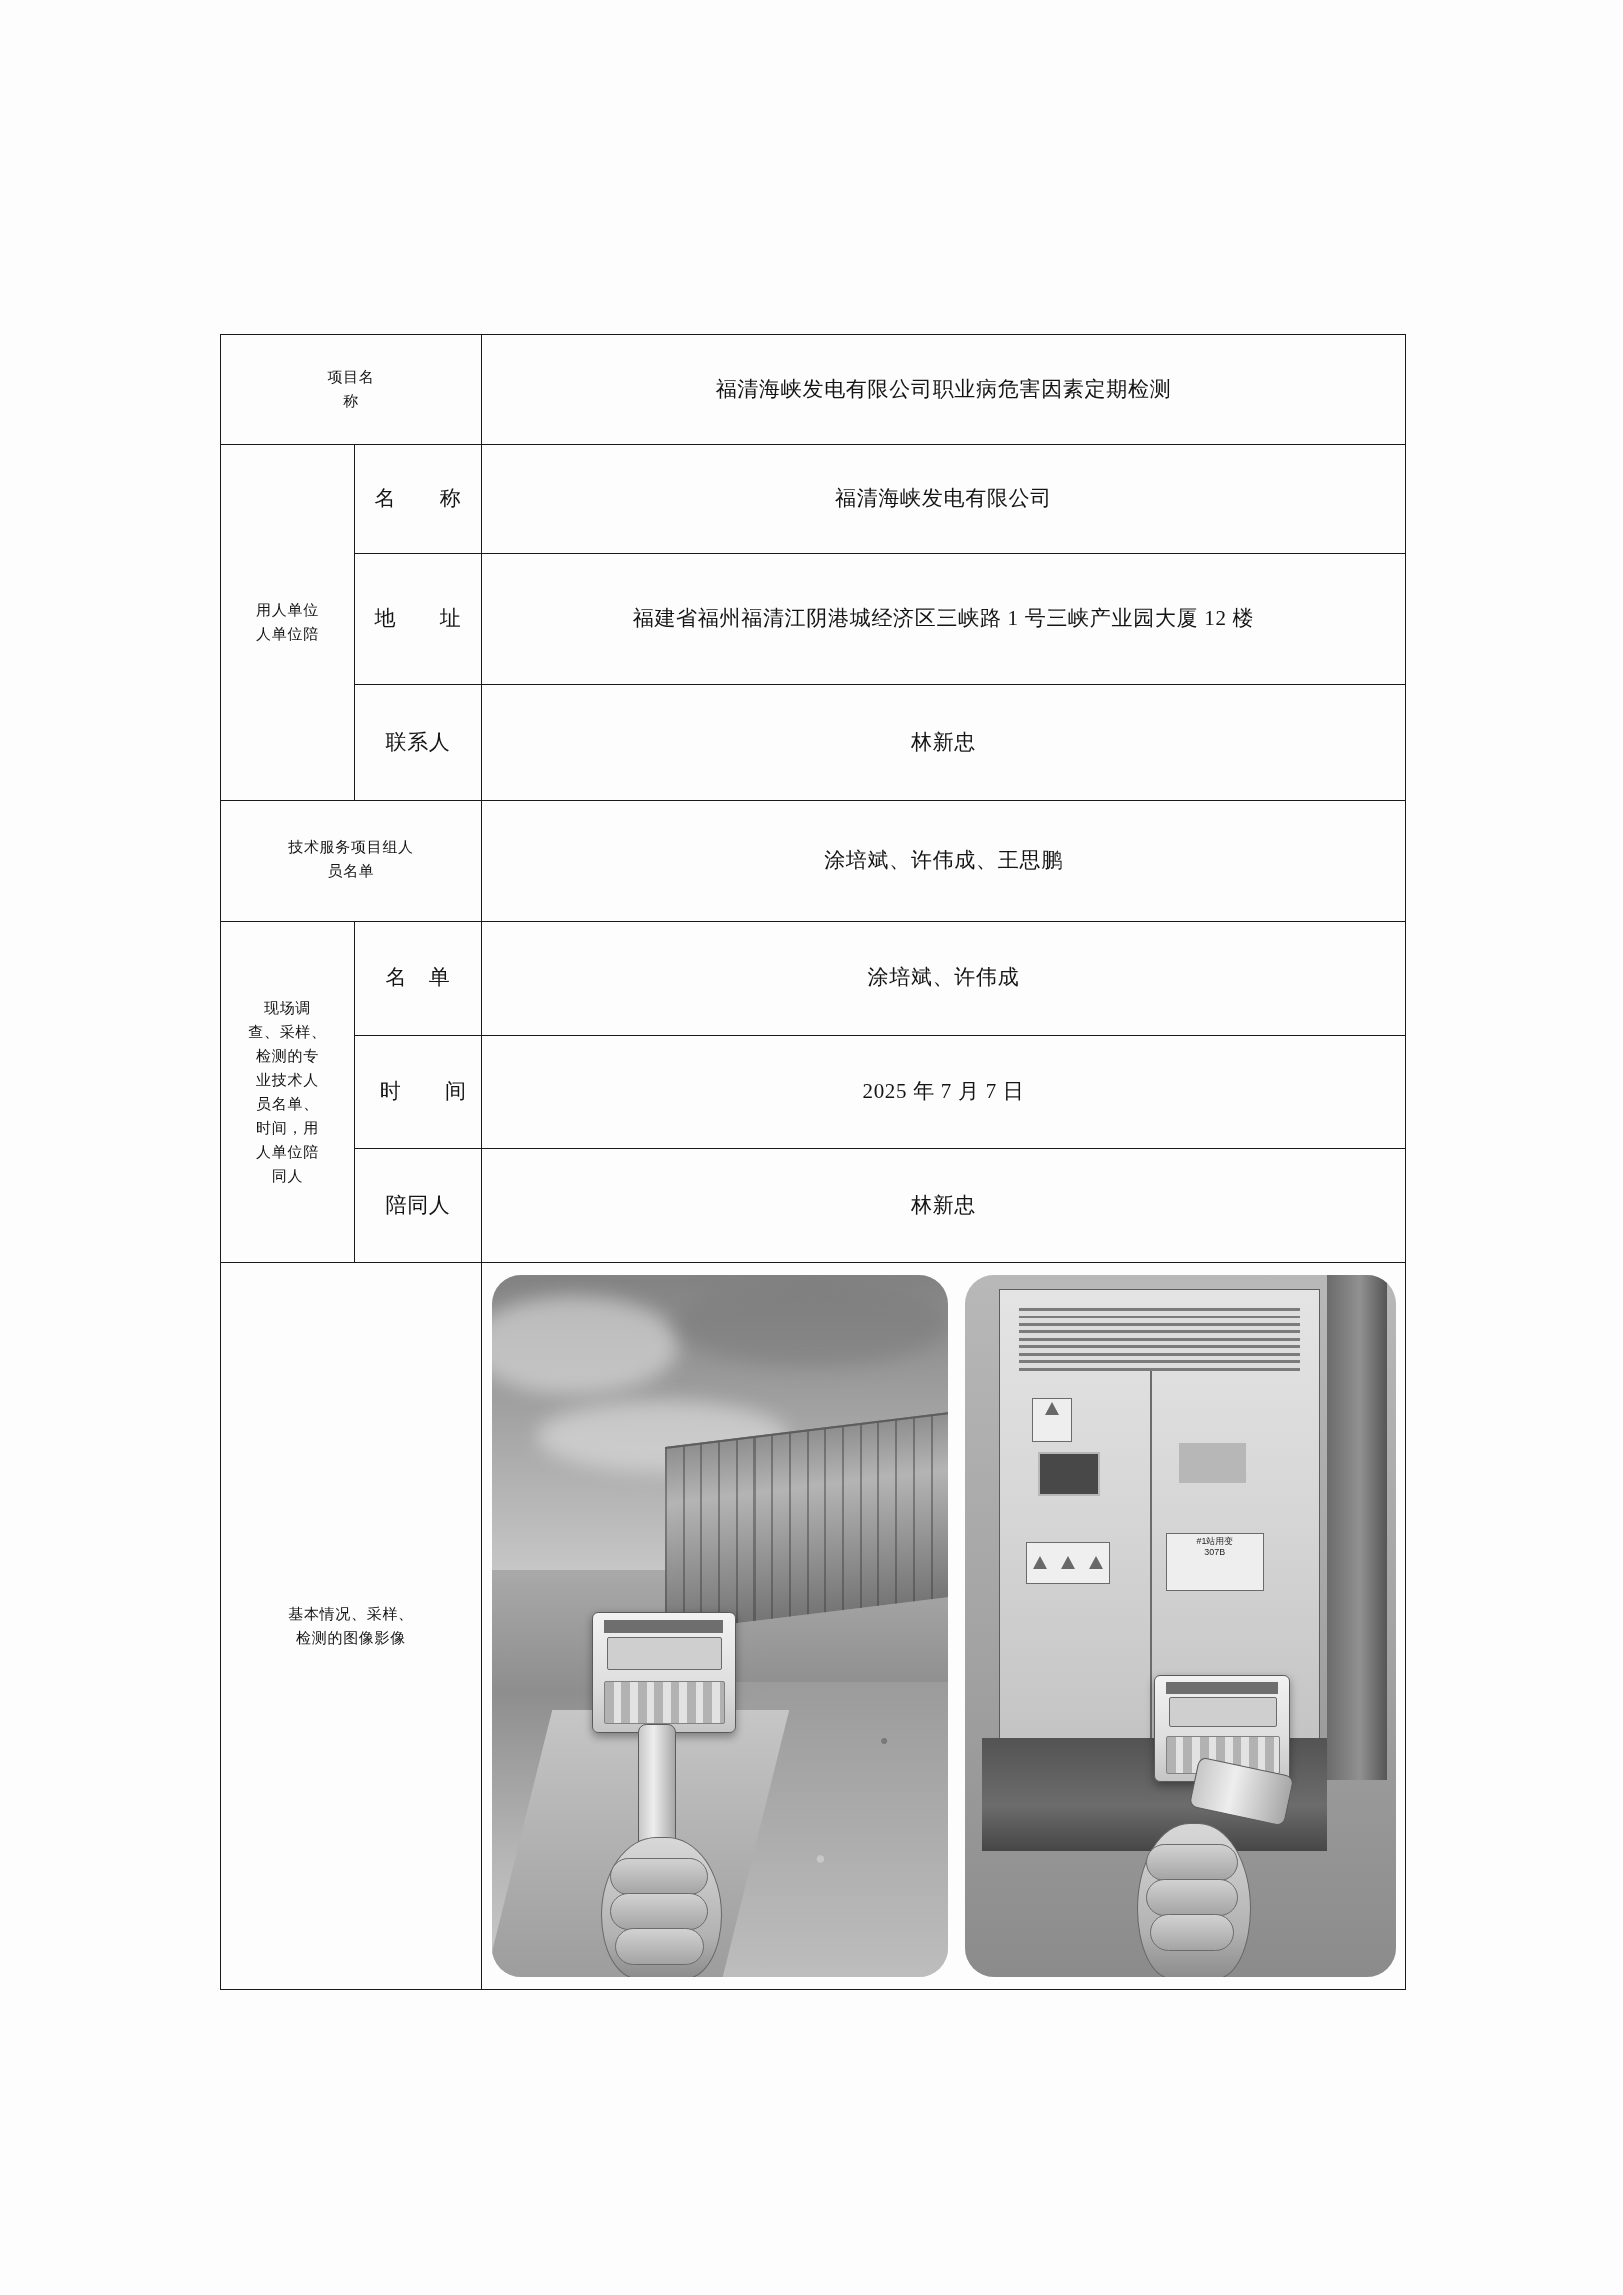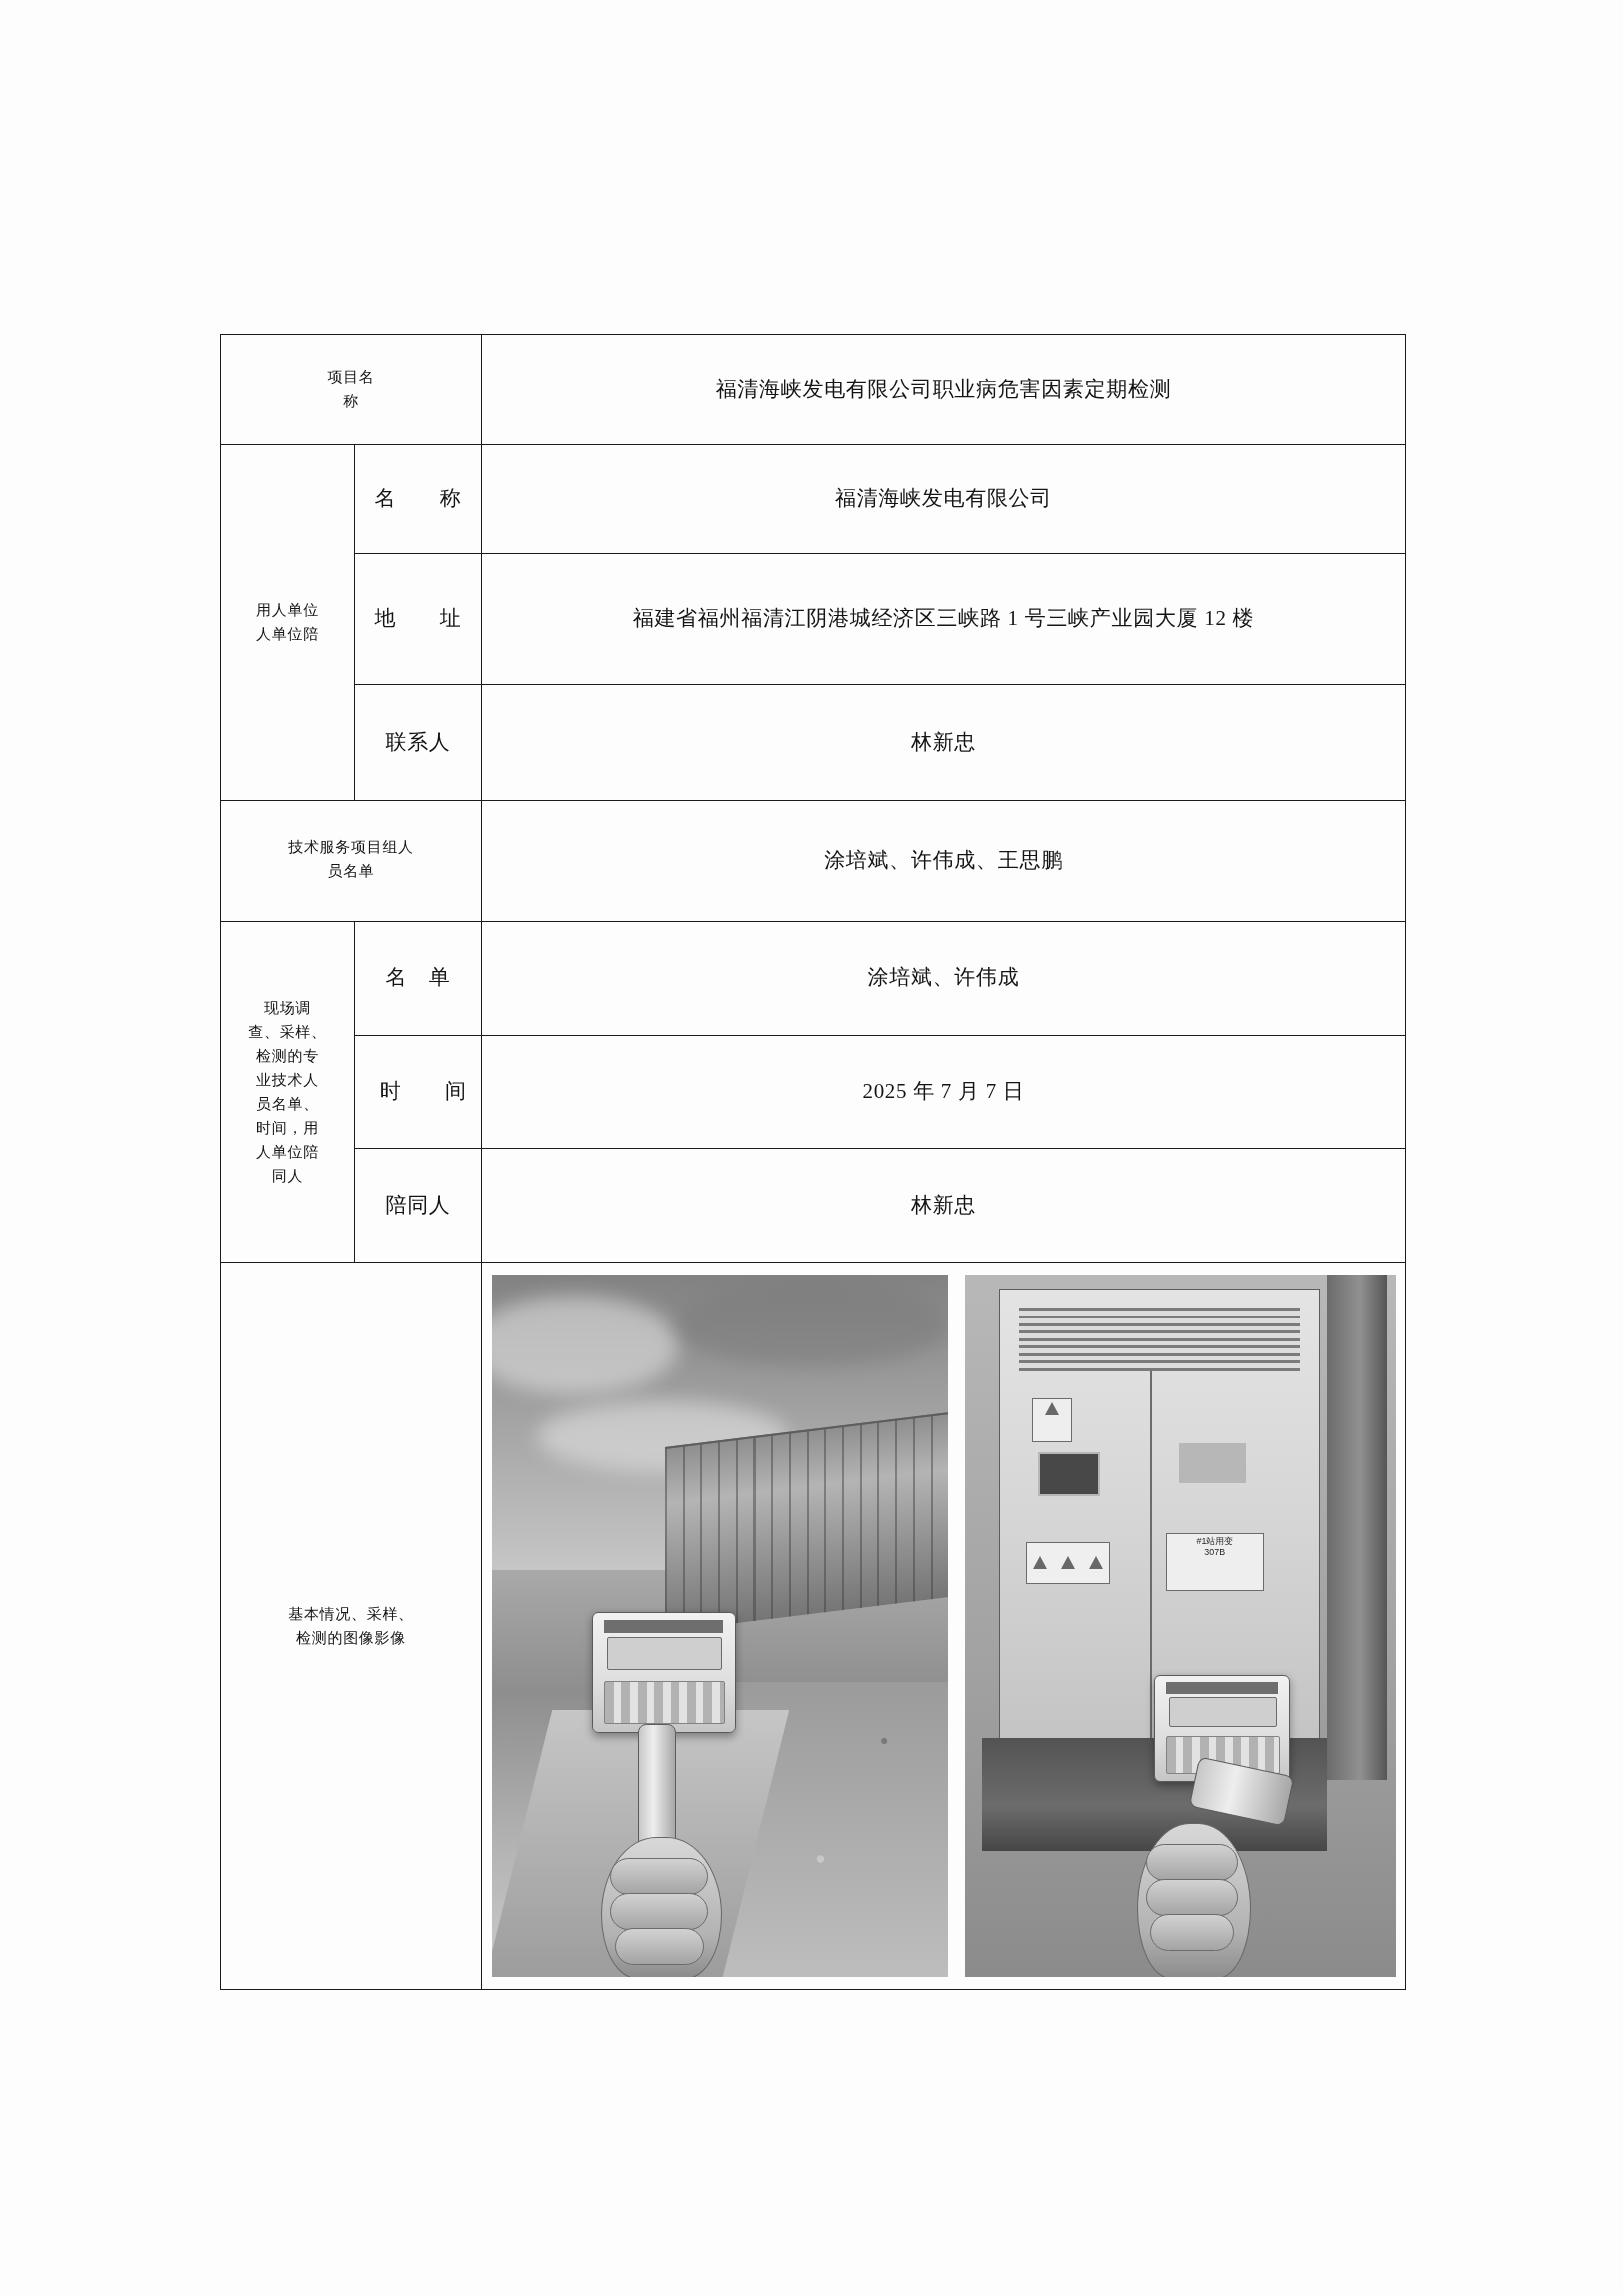--- a/index.html
+++ b/index.html
@@ -68,20 +68,21 @@
     justify-content: center;
     align-items: center;
     gap: 16.4px;
     padding: 12.3px 9.5px;
   }
   .photo {
     position: relative;
     overflow: hidden;
     filter: grayscale(100%);
     background: #bef264;
+    border-radius: 29px;
   }
   .photo-a { width: 477px; height: 702px; }
   .photo-b { width: 450px; height: 702px; }
 
   
   .sky {
     position: absolute; left: 0; top: 0; width: 100%; height: 42%;
     background: linear-gradient(180deg, #7e8287 0%, #9ea2a6 45%, #c3c6c8 100%);
   }
   .cloud {

